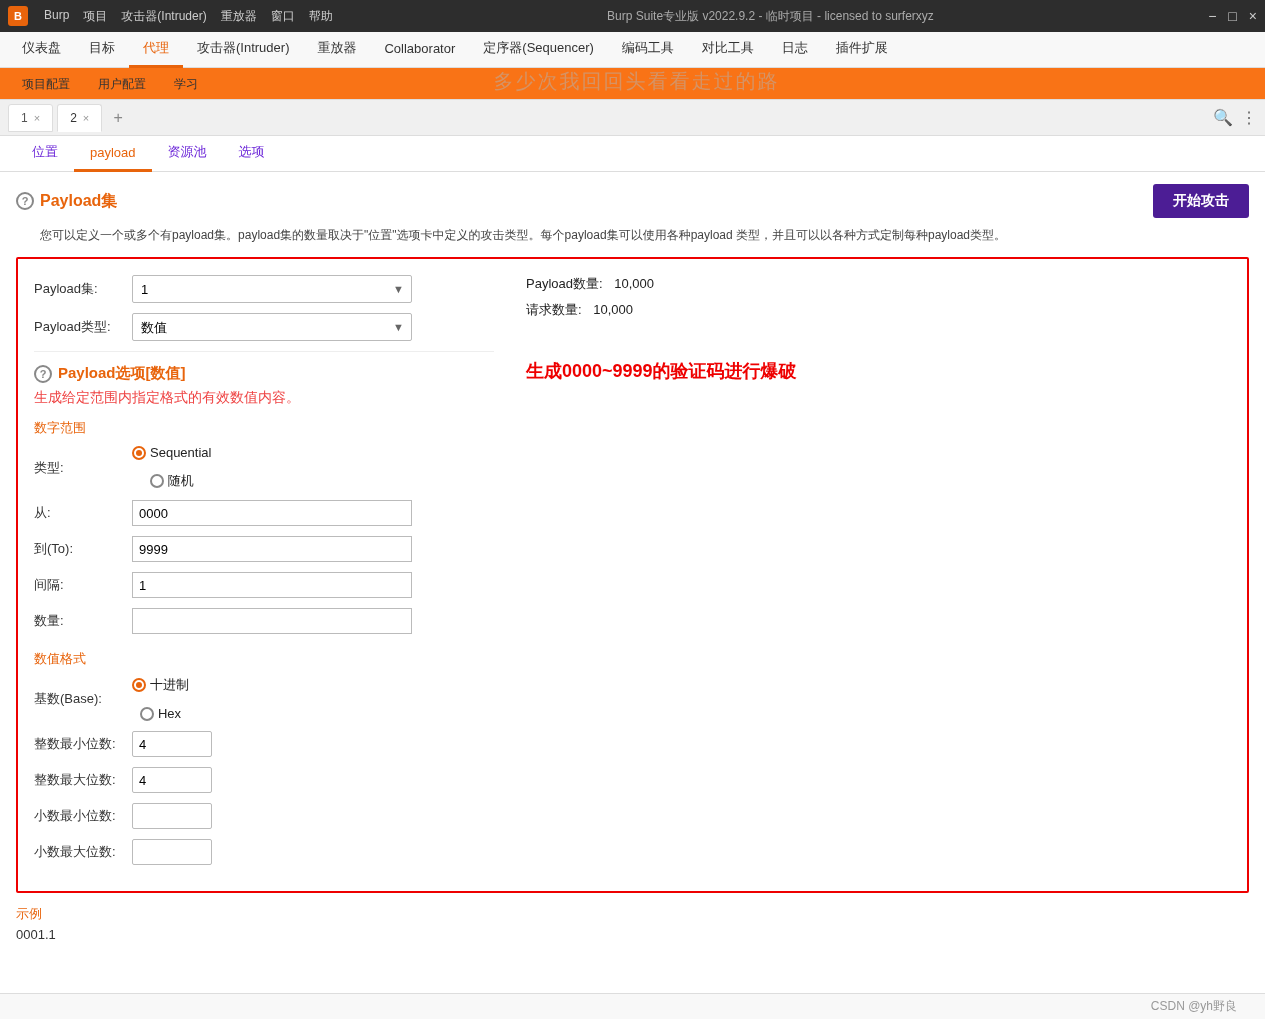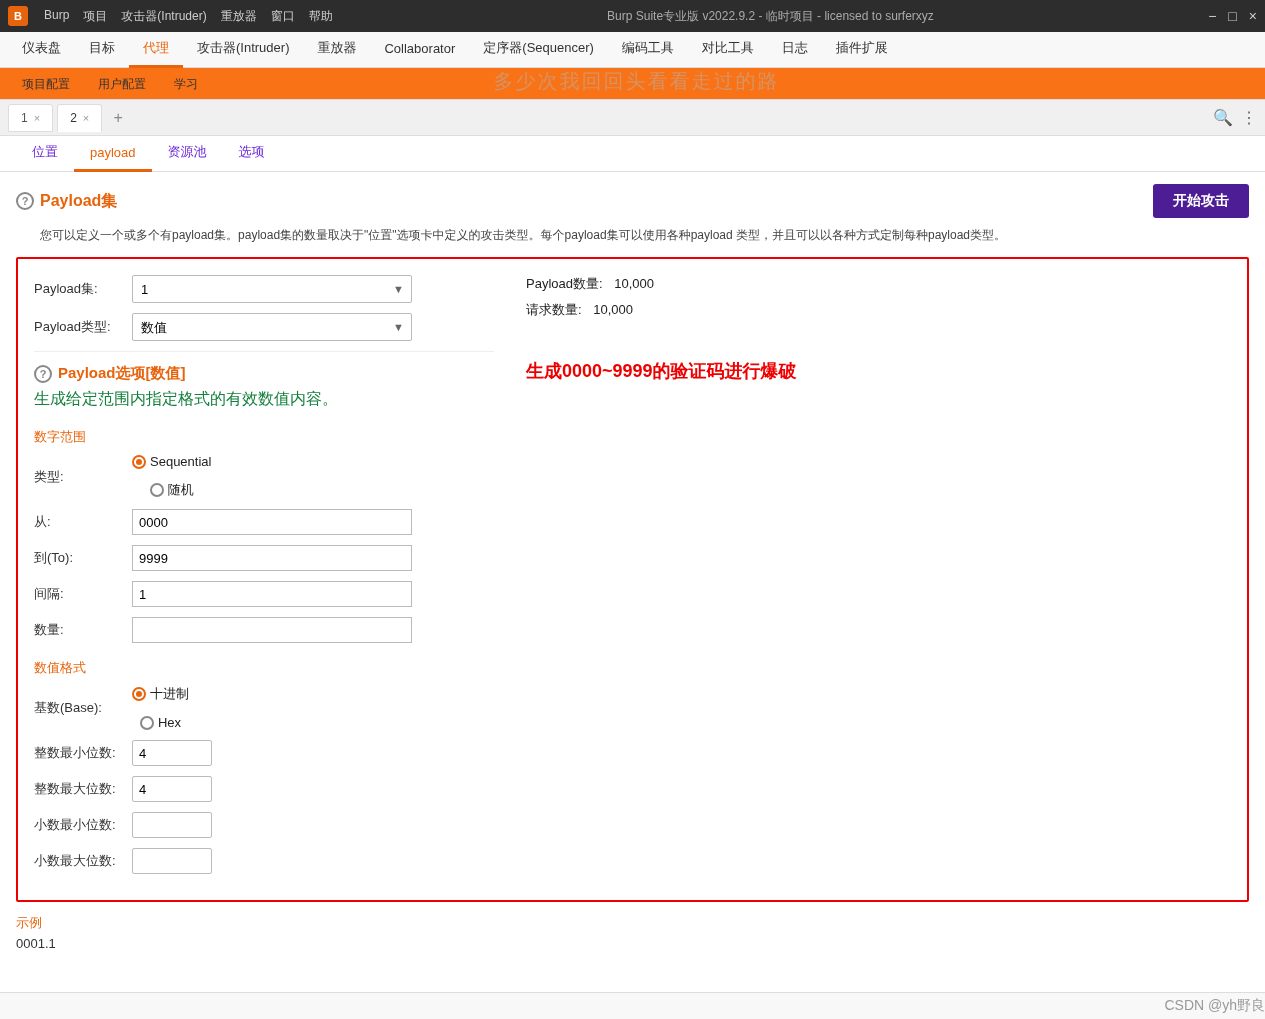--- a/index.html
+++ b/index.html
@@ -67,21 +67,21 @@
     .form-select-arrow { position: absolute; right: 8px; top: 50%; transform: translateY(-50%); pointer-events: none; color: #666; font-size: 11px; }
 
     
     .two-col { display: flex; gap: 0; }
     .left-col { flex: 0 0 460px; }
     .right-col { flex: 1; padding-left: 32px; }
 
     
     .options-section { margin-top: 12px; }
     .options-title { color: #e8640c; font-size: 15px; font-weight: bold; margin-bottom: 6px; display: flex; align-items: center; }
-    .options-desc { font-size: 16px; color: #15803d; margin-bottom: 18px; }
+    .options-desc { font-size: 14px; color: #ef4444; margin-bottom: 12px; }
 
     .number-range-label { color: #e8640c; font-size: 13px; margin-bottom: 8px; margin-top: 8px; }
 
     
     .radio-group { display: flex; align-items: center; gap: 12px; flex-direction: column; }
     .radio-item { display: flex; align-items: center; gap: 4px; cursor: pointer; font-size: 13px; }
     .radio-dot { width: 14px; height: 14px; border-radius: 50%; border: 2px solid #e8640c; display: flex; align-items: center; justify-content: center; }
     .radio-dot.checked::after { content: ''; width: 6px; height: 6px; border-radius: 50%; background: #e8640c; }
     .radio-dot-empty { width: 14px; height: 14px; border-radius: 50%; border: 2px solid #888; }
 
@@ -94,21 +94,21 @@
 
     
     .red-annotation { color: #e00; font-size: 18px; font-weight: bold; margin-top: 40px; }
 
     
     .example-section { margin-top: 8px; }
     .example-label { color: #e8640c; font-size: 13px; margin-bottom: 4px; }
     .example-value { font-size: 13px; color: #333; }
 
     
-    .footer { position: fixed; bottom: 0; right: 0; padding: 4px 0; font-size: 14px; color: #999; background: #f8f8f8; border-top: 1px solid #ddd; width: 100%; text-align: right; }
+    .footer { position: fixed; bottom: 0; right: 0; padding: 4px 28px; font-size: 12px; color: #999; background: #f8f8f8; border-top: 1px solid #ddd; width: 100%; text-align: right; }
 
     .divider { height: 1px; background: #eee; margin: 10px 0; }
   </style>
 </head>
 <body>
 
 <div class="titlebar">
   <div class="titlebar-left">
     <div class="titlebar-logo">B</div>
     <div class="titlebar-menu">

